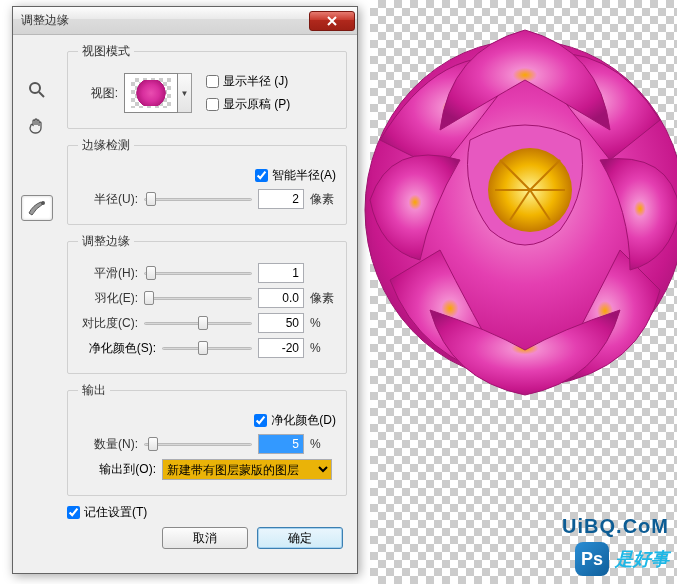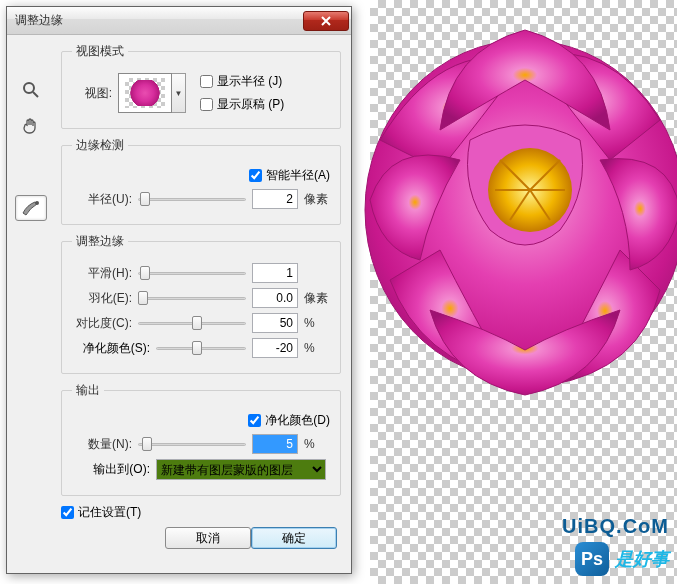--- a/index.html
+++ b/index.html
@@ -4,21 +4,21 @@
 <style>
 *{box-sizing:border-box;margin:0;padding:0;font-family:"Microsoft YaHei",SimSun,Arial,sans-serif;font-size:12px}
 body{width:677px;height:584px;background:#fff;position:relative;overflow:hidden}
 .canvas{position:absolute;left:370px;top:0;right:0;bottom:0}
 .checker{position:absolute;inset:0;background-image:linear-gradient(45deg,#ccc 25%,transparent 25%),linear-gradient(-45deg,#ccc 25%,transparent 25%),linear-gradient(45deg,transparent 75%,#ccc 75%),linear-gradient(-45deg,transparent 75%,#ccc 75%);background-size:16px 16px;background-position:0 0,0 8px,8px -8px,-8px 0;background-color:#fff}
 .flower{position:absolute;left:-10px;top:20px;width:330px;height:380px}
 .watermark{position:absolute;right:8px;bottom:8px;display:flex;align-items:center;gap:6px}
 .wm-ps{width:34px;height:34px;background:linear-gradient(135deg,#2a8dd4,#0f5f9b);border-radius:8px;display:flex;align-items:center;justify-content:center;color:#fff;font-weight:bold;font-size:18px;font-family:Arial}
 .wm-text{color:#1eb7e6;font-size:18px;font-weight:bold;font-style:italic}
 .wm-url{position:absolute;right:8px;bottom:46px;color:#0c5c94;font-size:20px;font-weight:bold;letter-spacing:1px}
-.dialog{position:absolute;left:6px;top:6px;width:346px;height:568px;background:#f0f0f0;border:1px solid #646464;box-shadow:2px 2px 10px rgba(0,0,0,.35)}
+.dialog{position:absolute;left:12px;top:6px;width:346px;height:568px;background:#f0f0f0;border:1px solid #646464;box-shadow:2px 2px 10px rgba(0,0,0,.35)}
 .titlebar{height:28px;background:linear-gradient(#fdfdfd,#e9e9e9 45%,#dcdcdc 46%,#d4d4d4);border-bottom:1px solid #b8b8b8;display:flex;align-items:center;padding:0 2px 0 8px}
 .titlebar .title{flex:1;color:#333}
 .closebtn{width:46px;height:20px;background:linear-gradient(#e67a6f,#c83a2d 45%,#b0281c 46%,#9e2015);border:1px solid #7a1810;border-radius:3px;display:flex;align-items:center;justify-content:center;color:#fff;font-weight:bold}
 .closebtn svg{width:10px;height:10px}
 .body{position:absolute;top:28px;left:0;right:0;bottom:0;padding:8px 10px 10px 10px}
 .toolcol{position:absolute;left:8px;top:42px;width:36px;display:flex;flex-direction:column;gap:10px}
 .toolbtn{width:32px;height:26px;border:1px solid transparent;background:transparent;display:flex;align-items:center;justify-content:center;border-radius:3px}
 .toolbtn.sel{border:1px solid #8a8a8a;background:#fff;box-shadow:inset 0 0 3px rgba(0,0,0,.2)}
 fieldset{border:1px solid #d0d0d0;border-radius:2px;margin-bottom:8px;padding:8px 10px 10px 10px;margin-left:44px}
 legend{padding:0 4px;color:#333}
@@ -30,22 +30,22 @@
 .thumb{position:absolute;top:2px;width:10px;height:14px;background:linear-gradient(#fdfdfd,#e4e4e4);border:1px solid #8a8a8a;border-radius:2px}
 input.num{width:46px;height:20px;border:1px solid #abadb3;background:#fff;text-align:right;padding:0 4px;font-size:12px}
 input.num.sel{background:#3399ff;color:#fff}
 .unit{width:26px;color:#333}
 .chk{display:flex;align-items:center;gap:4px}
 .chk input{width:13px;height:13px}
 .preview{width:54px;height:40px;border:1px solid #888;background:#fff;display:flex;align-items:center;justify-content:center;position:relative}
 .preview .mini{width:40px;height:30px;background-image:linear-gradient(45deg,#ccc 25%,transparent 25%),linear-gradient(-45deg,#ccc 25%,transparent 25%),linear-gradient(45deg,transparent 75%,#ccc 75%),linear-gradient(-45deg,transparent 75%,#ccc 75%);background-size:8px 8px;background-position:0 0,0 4px,4px -4px,-4px 0;background-color:#fff;position:relative}
 .preview .minif{position:absolute;left:4px;top:2px;width:32px;height:26px;background:radial-gradient(circle at 50% 50%,#e94db0 0,#d82f9e 40%,#b5187d 70%,transparent 72%)}
 .darrow{width:14px;height:40px;background:linear-gradient(#fafafa,#e4e4e4);border:1px solid #9a9a9a;border-left:none;display:flex;align-items:center;justify-content:center;font-size:8px;color:#444}
-select.combo{width:170px;height:21px;border:1px solid #abadb3;background:#4d7c0f;font-size:12px}
-.btnrow{display:flex;justify-content:flex-end;gap:0;padding:6px 4px 0 0}
+select.combo{width:170px;height:21px;border:1px solid #abadb3;background:#eab308;font-size:12px}
+.btnrow{display:flex;justify-content:flex-end;gap:9px;padding:6px 4px 0 0}
 .btn{width:86px;height:22px;border:1px solid #8a8a8a;background:linear-gradient(#fdfdfd,#e6e6e6);border-radius:3px;font-size:12px}
 .btn.primary{border:1px solid #3c7fb1;box-shadow:0 0 0 1px #a4d1ef inset;background:linear-gradient(#eaf6fd,#d0ecf8)}
 .remember{margin-left:44px;margin-top:2px}
 </style>
 </head>
 <body>
 
 <div class="canvas">
   <div class="checker"></div>
   <svg class="flower" viewBox="0 0 330 380">

